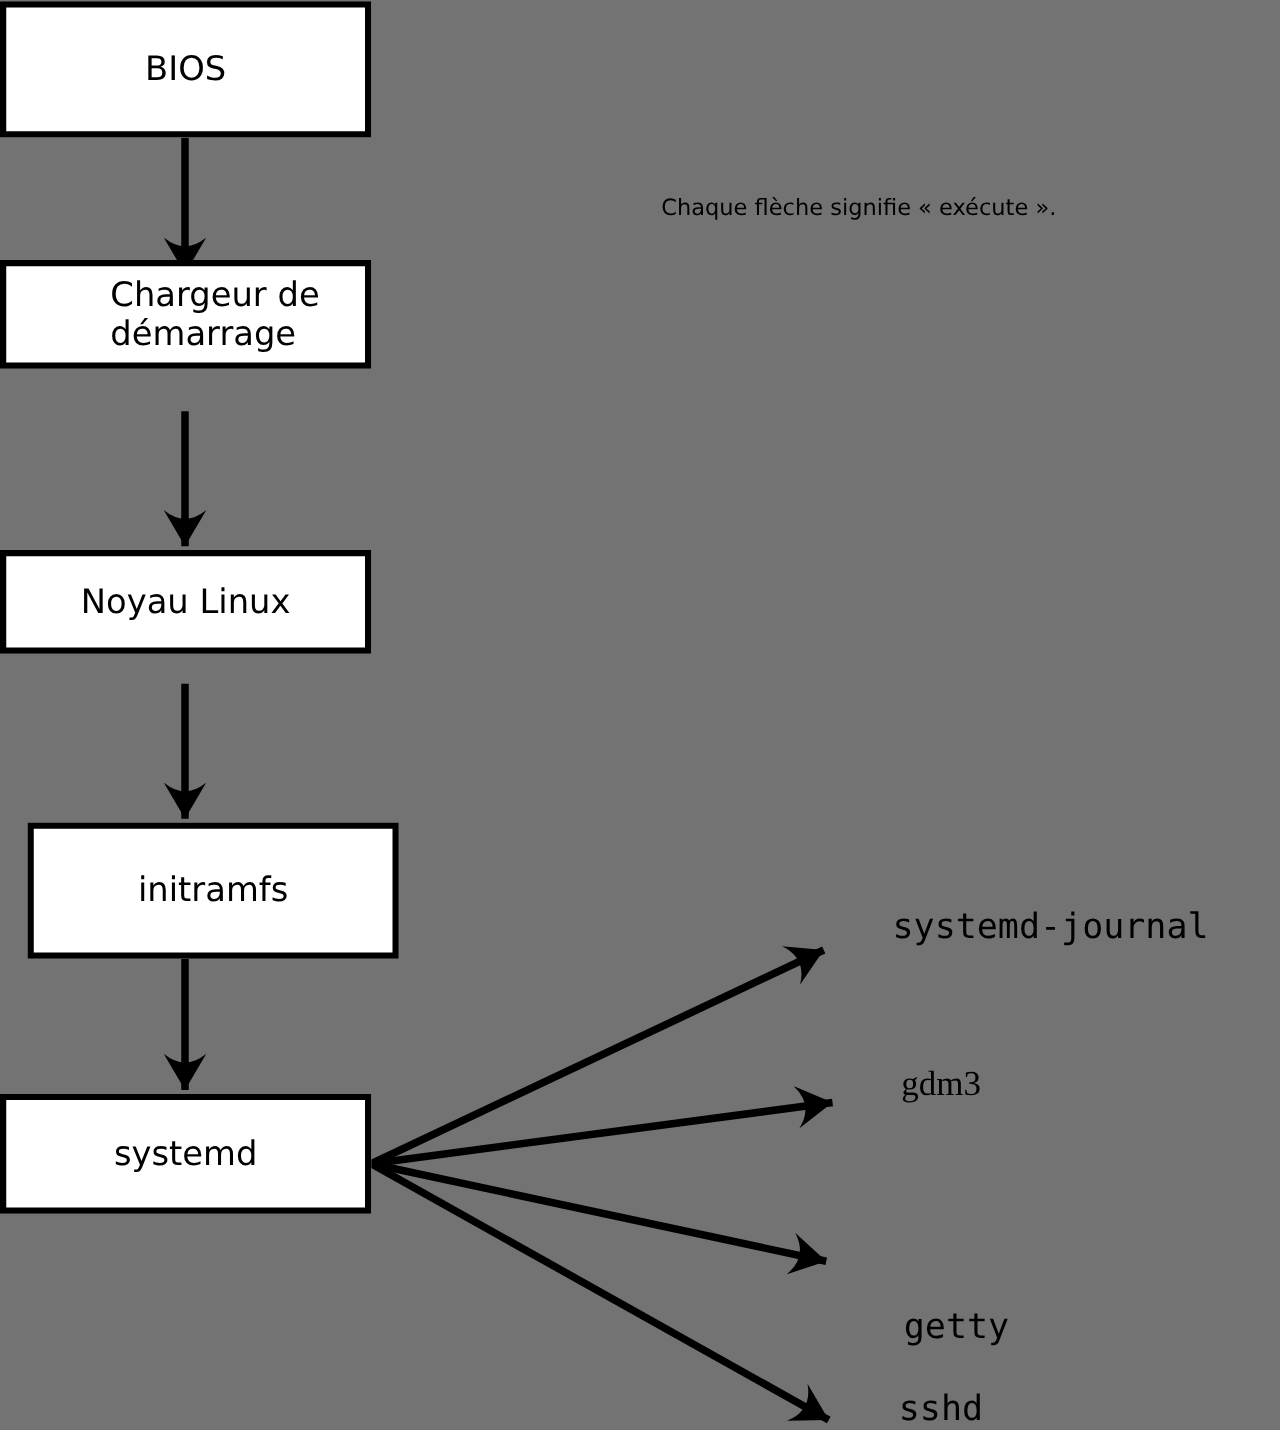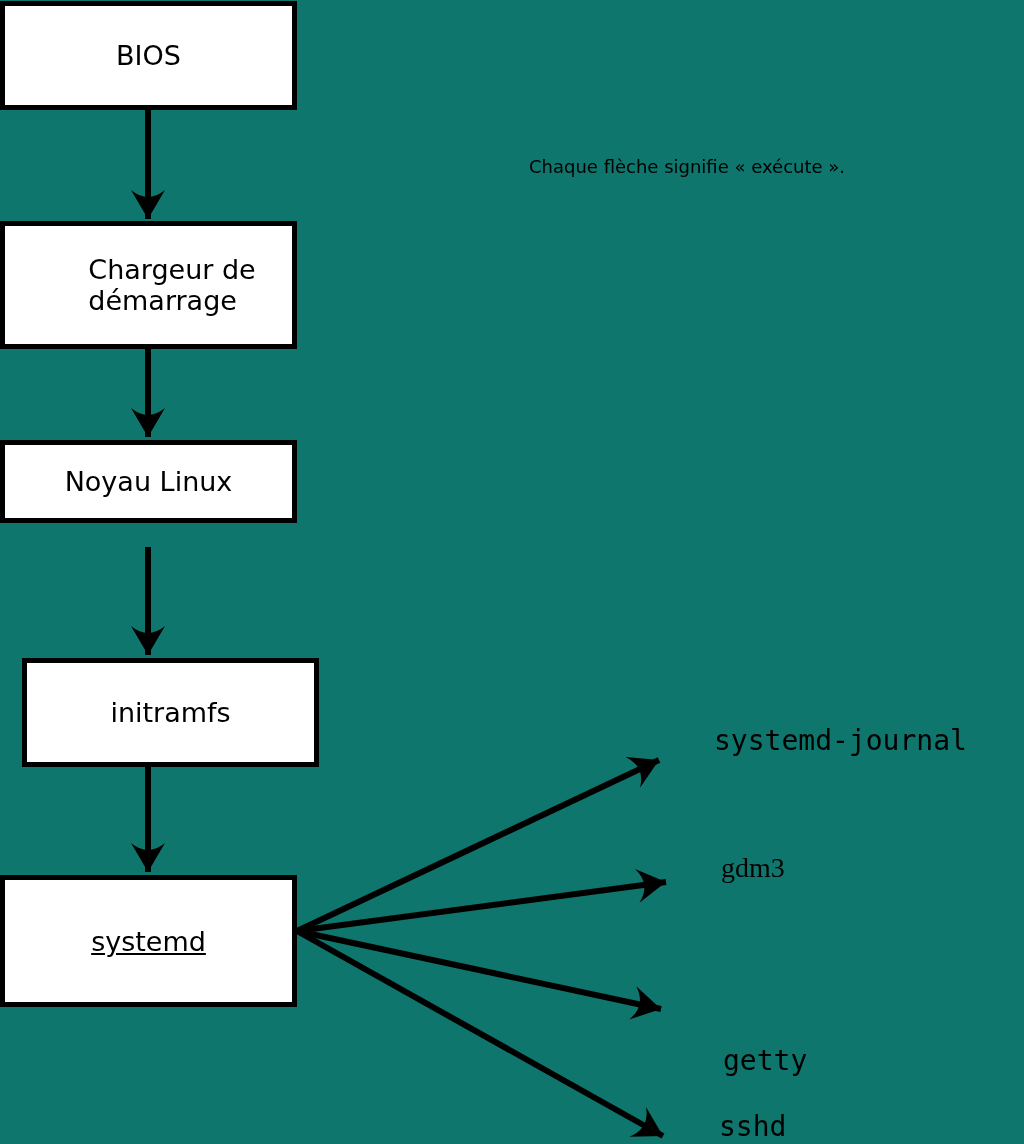--- a/index.html
+++ b/index.html
@@ -4,21 +4,21 @@
 <style>
   html, body {
     margin: 0;
     padding: 0;
     background: #ffffff;
   }
   .canvas {
     position: relative;
     width: 1024px;
     height: 1144px;
-    background: #0f766e;
+    background: #737373;
     color: #000000;
     font-family: "DejaVu Sans", sans-serif;
     overflow: hidden;
   }
   .arrows-layer {
     position: absolute;
     left: 0;
     top: 0;
     width: 1024px;
     height: 1144px;
@@ -34,24 +34,24 @@
     align-items: center;
     justify-content: center;
   }
   .node .lbl {
     font-size: 27px;
     line-height: 31px;
     white-space: pre-line;
     text-align: left;
   }
   #node-bios       { top: 1px;   height: 109px; }
-  #node-bootloader { top: 221px; height: 128px; padding-left: 47px; }
+  #node-bootloader { top: 208px; height: 87px; padding-left: 47px; }
   #node-kernel     { top: 440px; height: 83px; }
   #node-initramfs  { top: 658px; height: 109px; margin-left: 22px; }
-  #node-systemd    { top: 875px; height: 132px; text-decoration: underline; }
+  #node-systemd    { top: 875px; height: 96px; }
   .caption {
     position: absolute;
     left: 529px;
     top: 151px;
     font-size: 18px;
     line-height: 32px;
     white-space: nowrap;
   }
   .proc {
     position: absolute;

